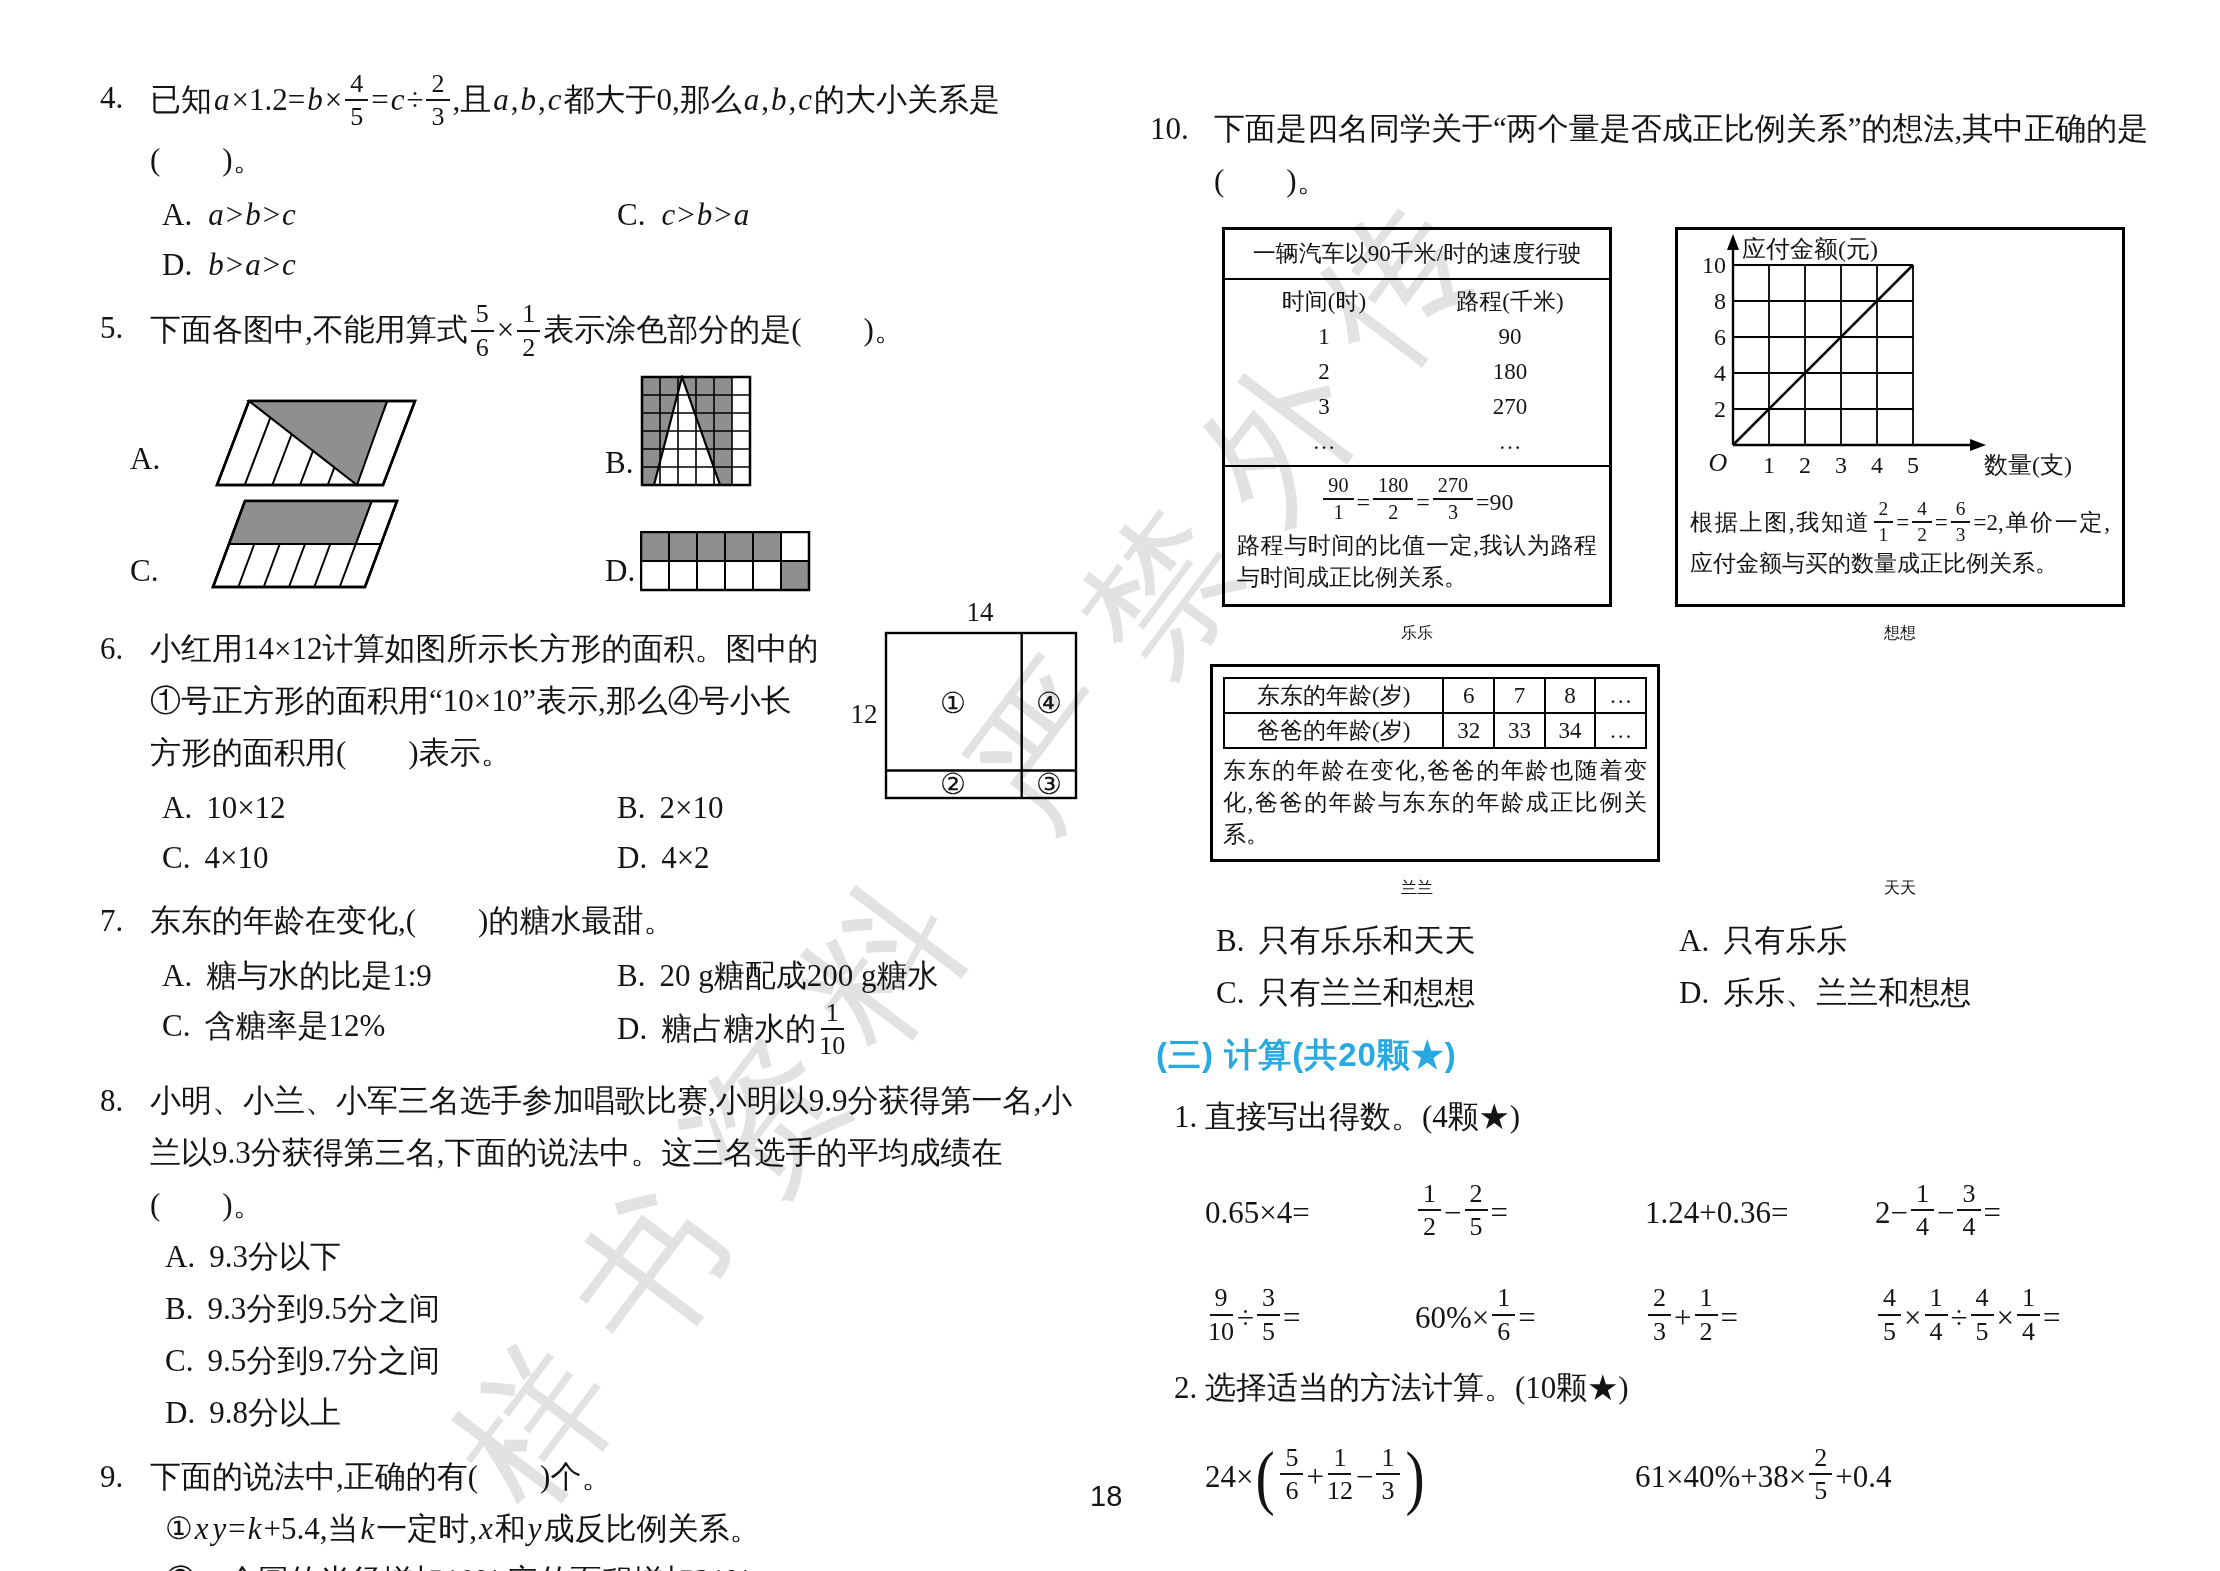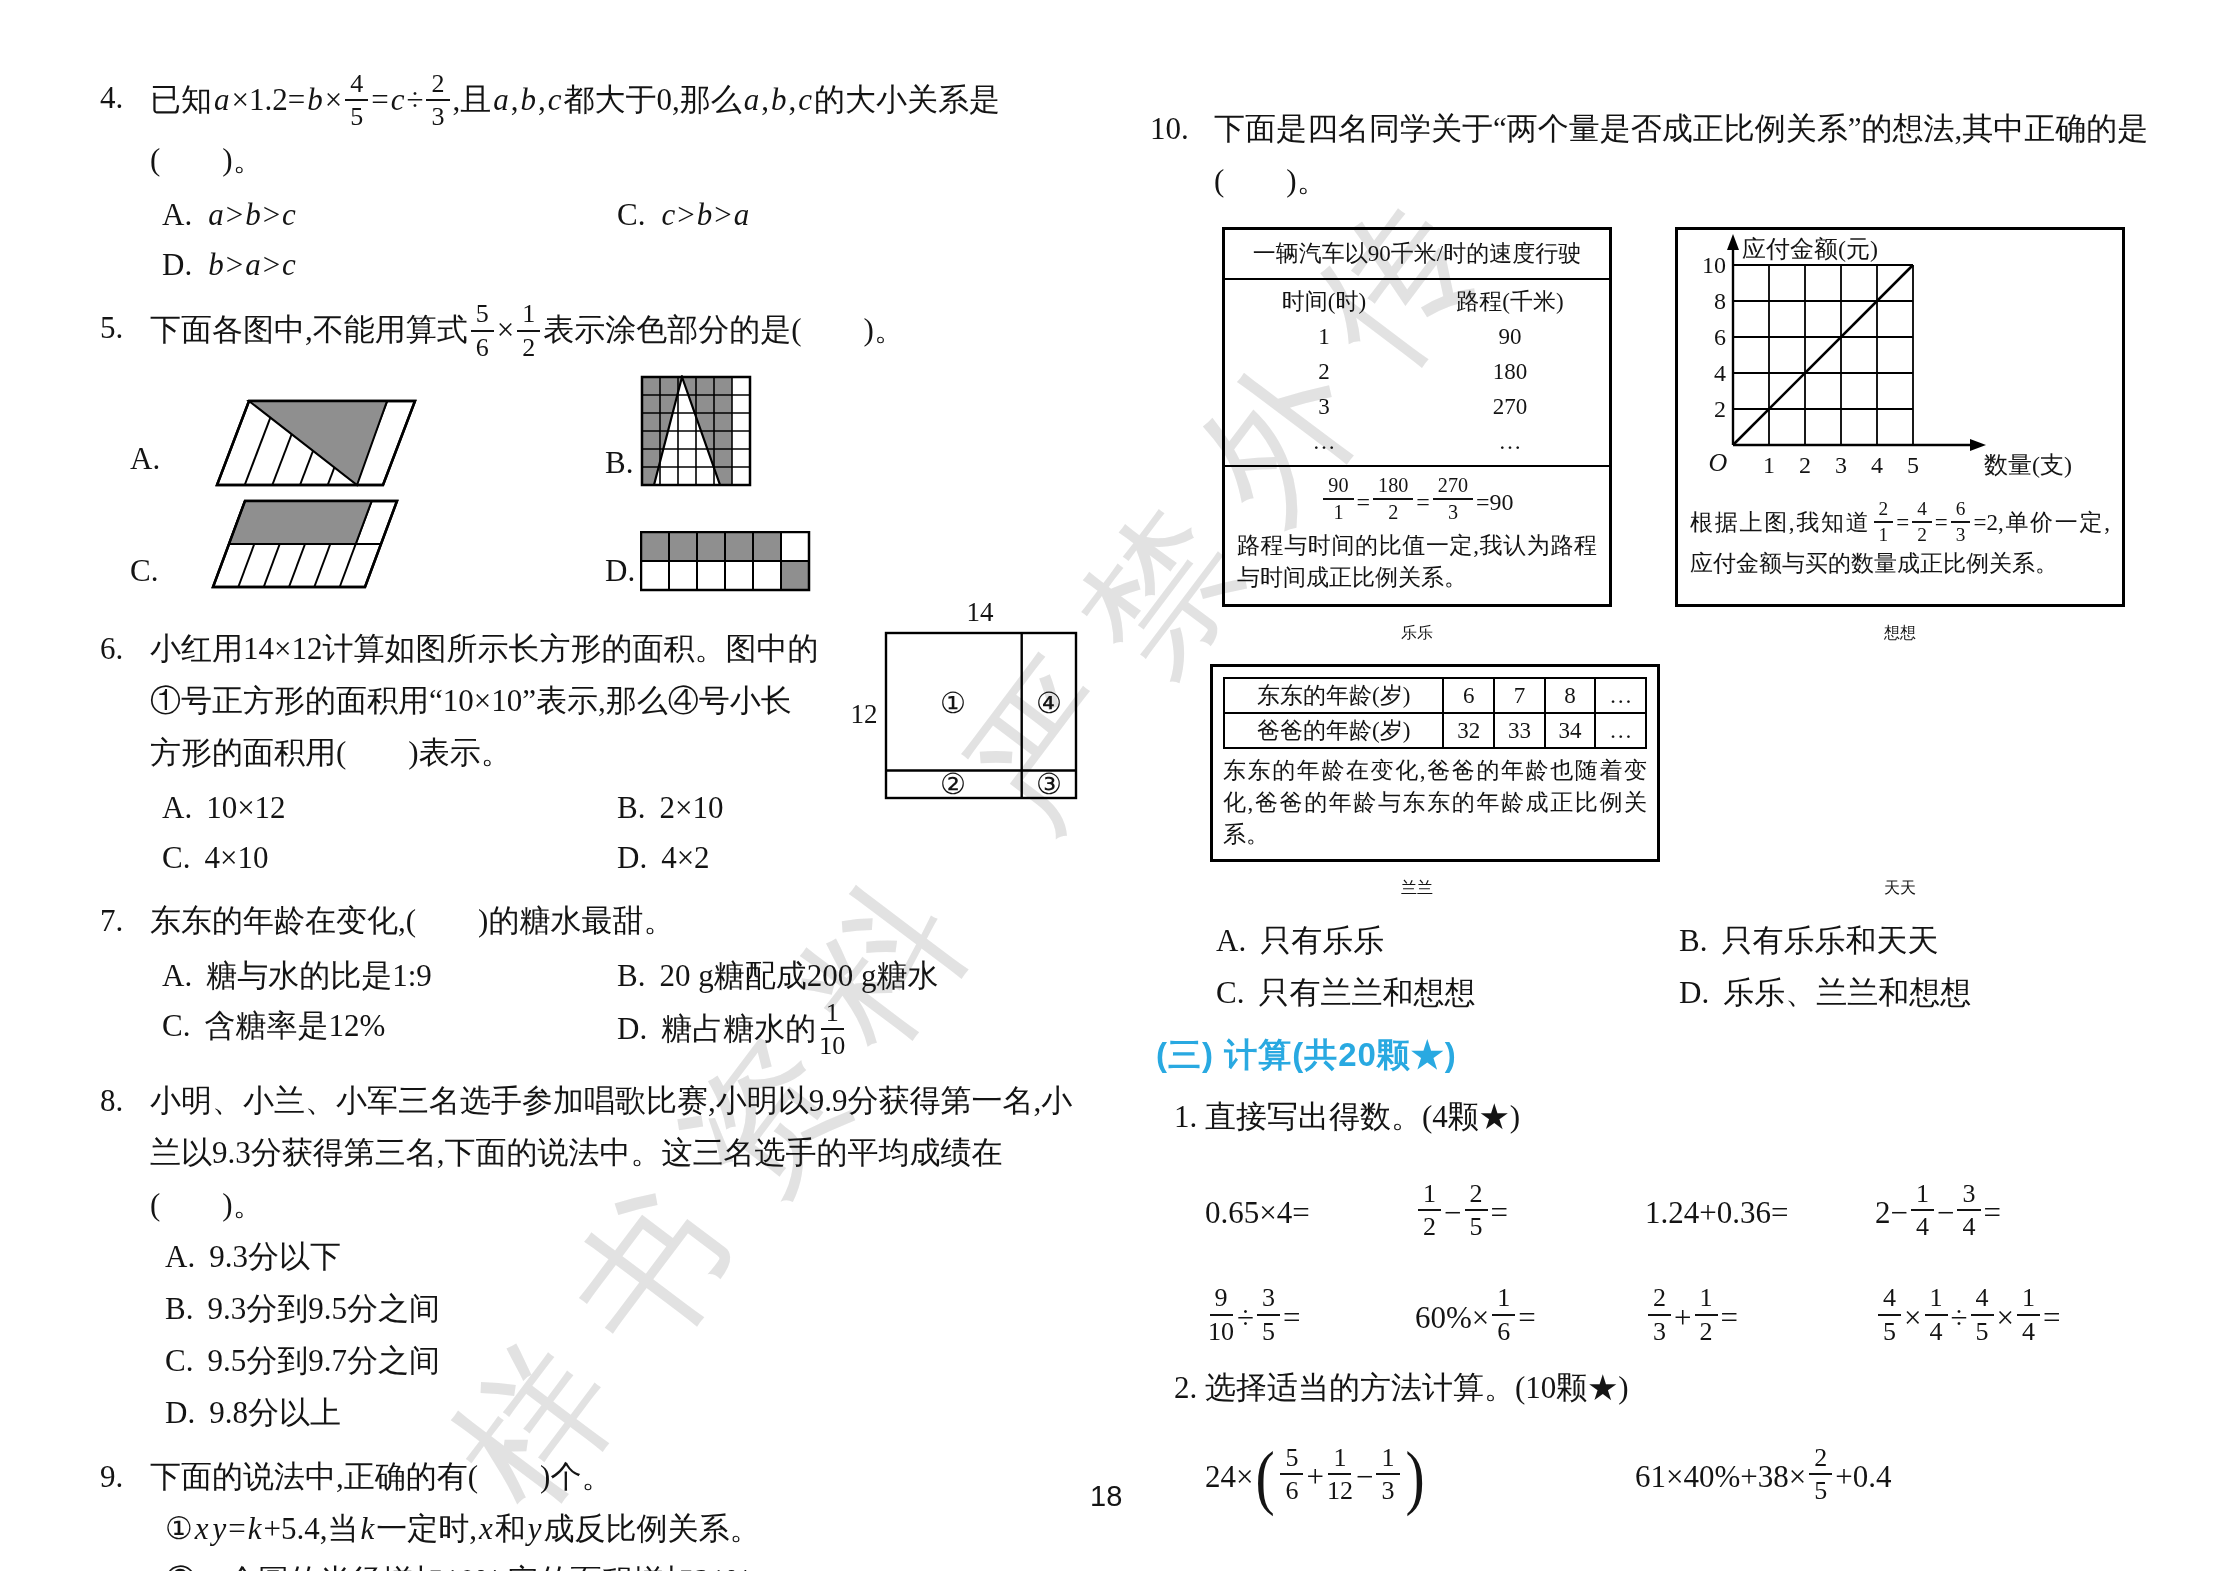--- a/index.html
+++ b/index.html
@@ -347,22 +347,22 @@
           <div style="text-align:justify">东东的年龄在变化,爸爸的年龄也随着变化,爸爸的年龄与东东的年龄成正比例关系。</div>
         </div>
       </div>
 
       <div class="students">
         <span class="stu1">兰兰</span>
         <span class="stu2">天天</span>
       </div>
 
       <div class="q10opts">
+        <div><span class="olabel">B.</span><span>只有乐乐和天天</span></div>
         <div><span class="olabel">A.</span><span>只有乐乐</span></div>
-        <div><span class="olabel">B.</span><span>只有乐乐和天天</span></div>
         <div><span class="olabel">C.</span><span>只有兰兰和想想</span></div>
         <div><span class="olabel">D.</span><span>乐乐、兰兰和想想</span></div>
       </div>
     </section>
 
     <div class="sec-head">(三) 计算(共20颗★)</div>
 
     <div class="calclabel">1. 直接写出得数。(4颗★)</div>
     <div class="calcrow">
       <div class="expr">0.65×4=</div>

